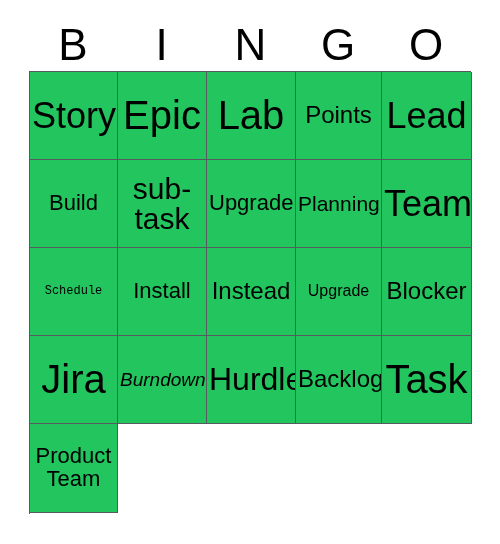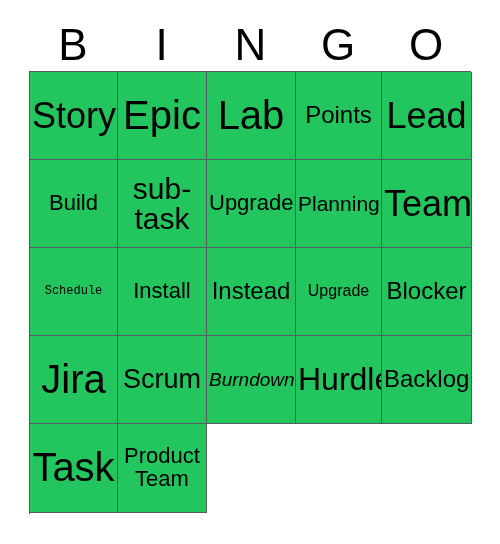--- a/index.html
+++ b/index.html
@@ -152,23 +152,20 @@
       </div>
     <div class="cell fs-16">
         <span>Upgrade</span>
       </div>
     <div class="cell fs-24">
         <span>Blocker</span>
       </div>
     <div class="cell fs-40">
         <span>Jira</span>
       </div>
-    <div class="cell fs-27">
-        <span>Scrum</span>
-      </div>
 
     <div class="cell fs-15">
         <span>Burndown</span>
       </div>
     <div class="cell fs-32">
         <span>Hurdle</span>
       </div>
     <div class="cell fs-24">
         <span>Backlog</span>
       </div>

